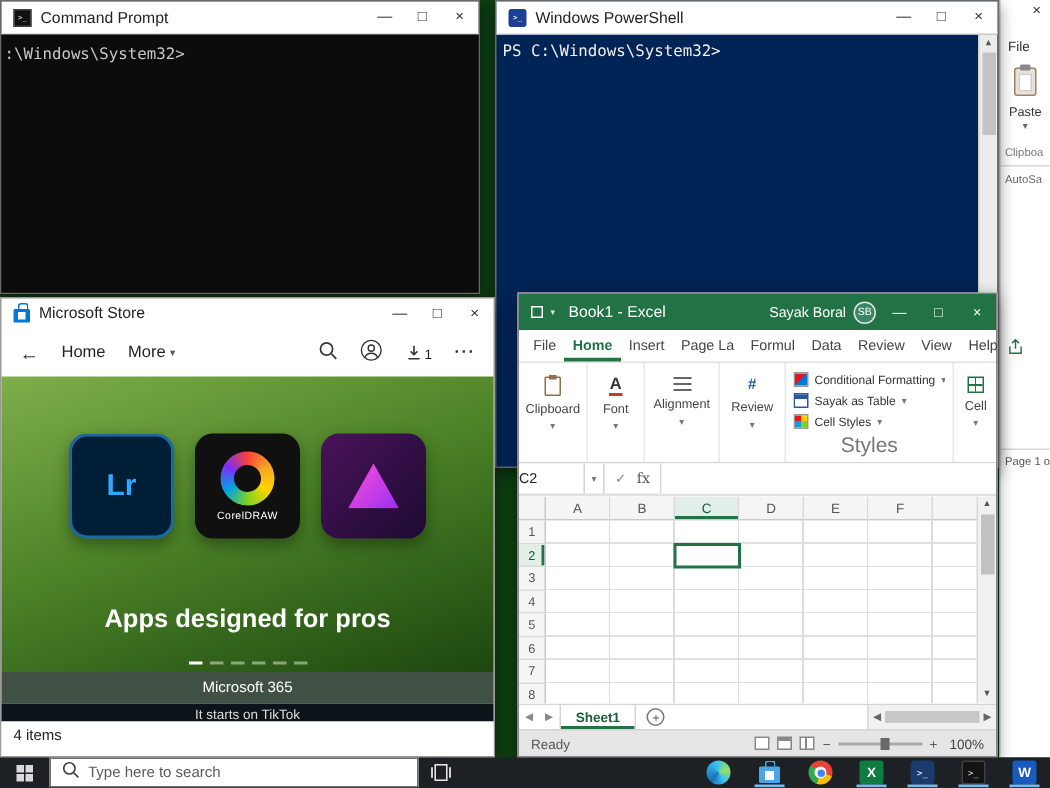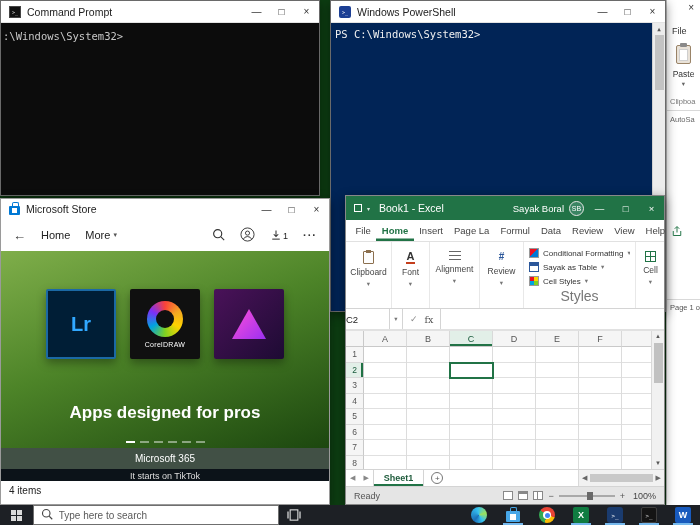--- a/index.html
+++ b/index.html
@@ -53,21 +53,21 @@
   .nav-back{font-size:13px;color:#333}
   .nav-more{display:flex;align-items:center;gap:3px}
   .nav-more .chev{font-size:7px;color:#555}
   .nav-right{margin-left:auto;display:flex;align-items:center;gap:15px}
   .dl{display:flex;align-items:flex-end;gap:1px}
   .dl-badge{font-size:9px;color:#222}
   .nav-ellipsis{font-size:11px;font-weight:bold;color:#333;letter-spacing:1px}
   .hero{height:197px;position:relative;overflow:hidden;
         background:linear-gradient(160deg,#7fae4a 0%,#4d8428 45%,#1c470f 100%)}
   .hero-tiles{position:absolute;top:38px;left:0;width:100%;display:flex;justify-content:center;gap:14px}
-  .tile{width:70px;height:70px;border-radius:2px;box-shadow:0 4px 10px rgba(0,0,0,.35);flex:none}
+  .tile{width:70px;height:70px;border-radius:12px;box-shadow:0 4px 10px rgba(0,0,0,.35);flex:none}
   .tile-lr{background:#001e36;border:2px solid rgba(49,168,255,.55);display:flex;align-items:center;justify-content:center;
            font-size:20px;font-weight:bold;color:#31a8ff}
   .tile-corel{background:#101010;display:flex;flex-direction:column;align-items:center;justify-content:center;gap:4px}
   .corel-ring{width:36px;height:36px;border-radius:50%;position:relative;
               background:conic-gradient(#f9423a,#f5a623,#ffd400,#7ed321,#00a3e0,#7b2ff7,#f9423a)}
   .corel-ring::after{content:"";position:absolute;top:9px;left:9px;right:9px;bottom:9px;background:#101010;border-radius:50%}
   .corel-label{font-size:7px;color:#fff;letter-spacing:.3px}
   .tile-affinity{background:linear-gradient(135deg,#4a1259,#1d0b33);display:flex;align-items:center;justify-content:center}
   .aff-tri{width:34px;height:30px;background:linear-gradient(135deg,#ff4fd8,#9b2ff2);
            clip-path:polygon(50% 0,100% 100%,0 100%)}

